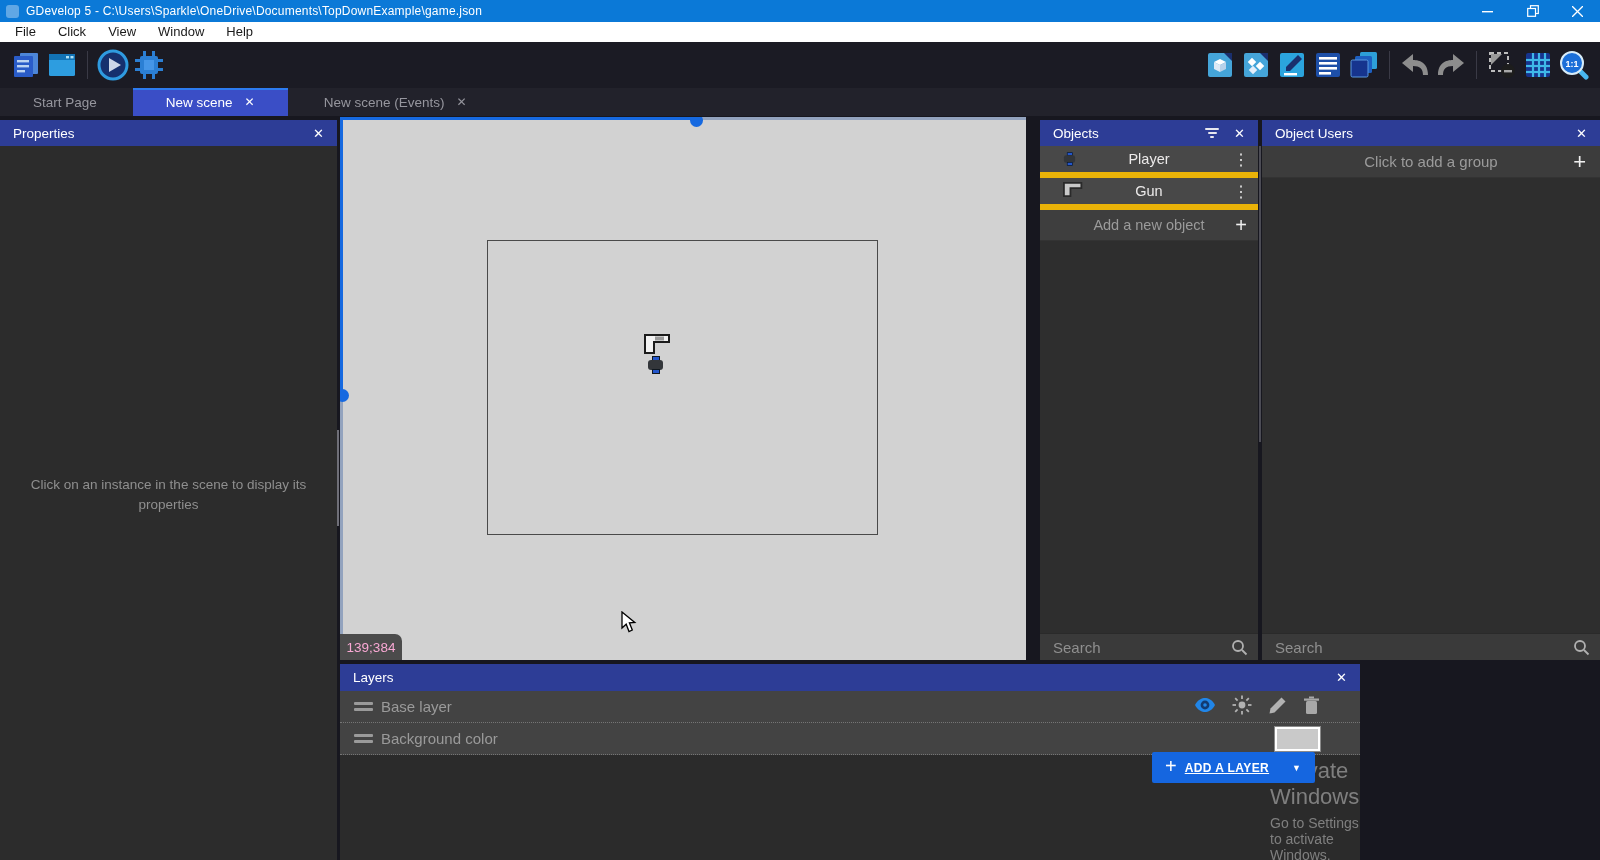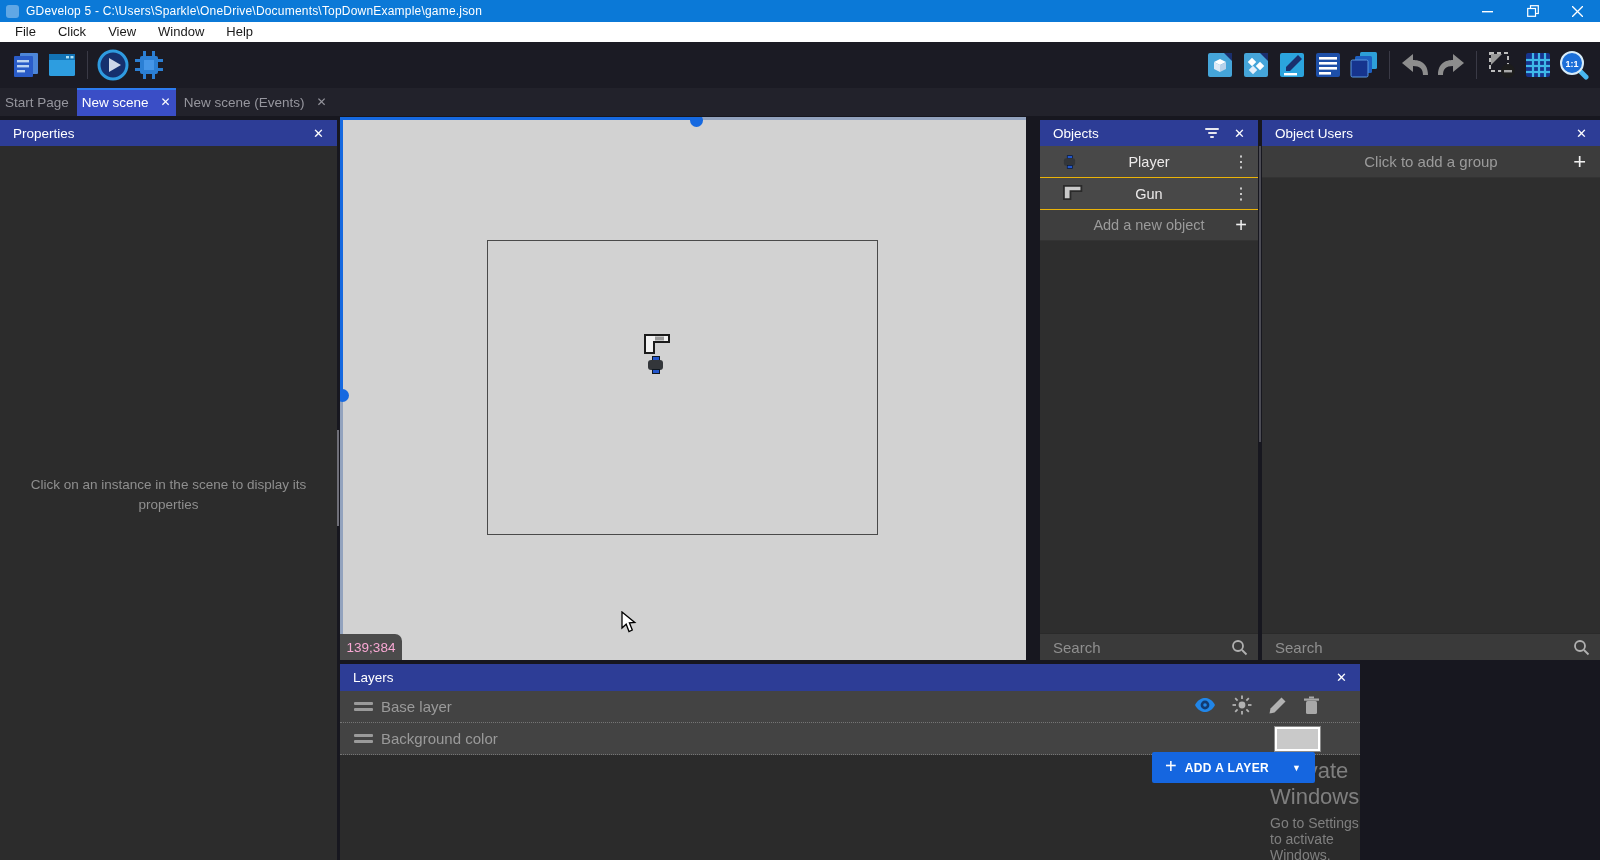--- a/index.html
+++ b/index.html
@@ -28,21 +28,21 @@
     background:#1b1b24; display:flex; align-items:center; }
   .tb-group { display:flex; align-items:center; }
   .tb-left { padding-left:8px; }
   .tb-right { position:absolute; right:8px; top:0; height:46px; display:flex; align-items:center; }
   .tb-btn { width:36px; height:36px; display:flex; align-items:center; justify-content:center; }
   .tb-sep { width:1px; height:28px; background:#3a3a46; margin:0 7px; }
 
   
   .tabbar { position:absolute; left:0; top:88px; width:1600px; height:28px;
     background:#22222b; display:flex; }
-  .tab { height:28px; display:flex; align-items:center; padding:0 5px;
+  .tab { height:28px; display:flex; align-items:center; padding:0 33px;
     font-size:13.5px; color:#96969e; margin-right:3px; }
   .tab .tab-close { margin-left:12px; font-size:12px; color:#96969e; }
   .tab.active { background:#3a4ec6; color:#fff; box-shadow:inset 0 2px 0 #2d7bf0; }
   .tab.active .tab-close { color:#fff; }
 
   
   .panel { position:absolute; background:#2d2d2d; }
   .panel-header { height:26px; background:#2d3d96; color:#fff; font-size:13.5px;
     display:flex; align-items:center; padding:0 13px; }
   .panel-header .ph-title { flex:1 1 auto; }
@@ -78,21 +78,21 @@
   .sprite { position:absolute; }
   
   .player-shape { display:flex; flex-direction:column; align-items:center; }
   .player-shape .p-head { width:8px; height:5px; background:#2356cc; border:1px solid #101820; }
   .player-shape .p-body { width:15px; height:10px; background:#33363a; border-radius:3px; margin:-1px 0; }
   .player-shape .p-feet { width:8px; height:5px; background:#2356cc; border:1px solid #101820; }
 
   
   #objects-panel { left:1040px; top:120px; width:218px; height:540px;
     display:flex; flex-direction:column; background:#2e2e2e; }
-  .obj-row { position:relative; height:32px; background:#484848; border-bottom:1px solid #eab308;
+  .obj-row { position:relative; height:32px; background:#484848; border-bottom:6px solid #eab308;
     display:flex; align-items:center; justify-content:center; color:#eceaea; font-size:14.5px; }
   .obj-row .obj-icon { position:absolute; left:22px; top:50%; transform:translateY(-50%); }
   .obj-row .kebab { position:absolute; right:9px; color:#e0e0e0; font-size:16px; letter-spacing:0; }
   .add-row { position:relative; height:31px; background:#3e3e3e; border-bottom:1px solid #333;
     display:flex; align-items:center; justify-content:center; color:#9b9b9b; font-size:14.5px; }
   .add-row .plus { position:absolute; right:11px; color:#f0f0f0; font-size:20px; font-weight:400; line-height:1; }
   .panel-fill { flex:1 1 auto; background:#2e2e2e; }
   .search-bar { position:relative; height:27px; background:#3a3a3a; border-top:1px solid #2a2a2a;
     display:flex; align-items:center; }
   .search-bar input { flex:1; background:transparent; border:none; outline:none;
@@ -115,21 +115,21 @@
     border-bottom:1px dotted #757575; color:#9a9a9a; font-size:15px; }
   .drag-handle { display:flex; flex-direction:column; gap:3px; margin:0 0 0 14px; width:19px; }
   .drag-handle i { display:block; height:3px; background:#9a9a9a; border-radius:1px; }
   .layer-name { margin-left:8px; }
   .layer-icons { position:absolute; right:40px; display:flex; align-items:center; gap:16px; }
   .color-swatch { position:absolute; right:40px; top:4px; width:45px; height:24px;
     background:#c9c9c9; border:2px solid #fff; box-shadow:0 0 0 1px #8a8a8a; }
   .add-layer-btn { position:absolute; right:45px; top:88px; width:163px; height:31px;
     background:#1566e0; border-radius:2px; display:flex; align-items:center; color:#fff; z-index:3; }
   .add-layer-btn .plus { font-size:20px; font-weight:300; margin:0 8px 2px 13px; }
-  .add-layer-btn .lbl { font-size:12px; font-weight:bold; letter-spacing:.4px; flex:1; }
+  .add-layer-btn .lbl { font-size:12px; font-weight:bold; letter-spacing:.4px; flex:1;text-decoration:underline; }
   .add-layer-btn .dd { font-size:9px; margin-right:14px; }
   .watermark { position:absolute; left:930px; top:94px; color:#8e8e8e; z-index:2; }
   .watermark .wm1 { font-size:22px; font-weight:300; opacity:.85; }
   .watermark .wm2 { font-size:14px; margin-top:5px; opacity:.85; }
 
   
   .mouse-cursor { position:absolute; left:281px; top:494px; z-index:5; }
 </style>
 </head>
 <body>

